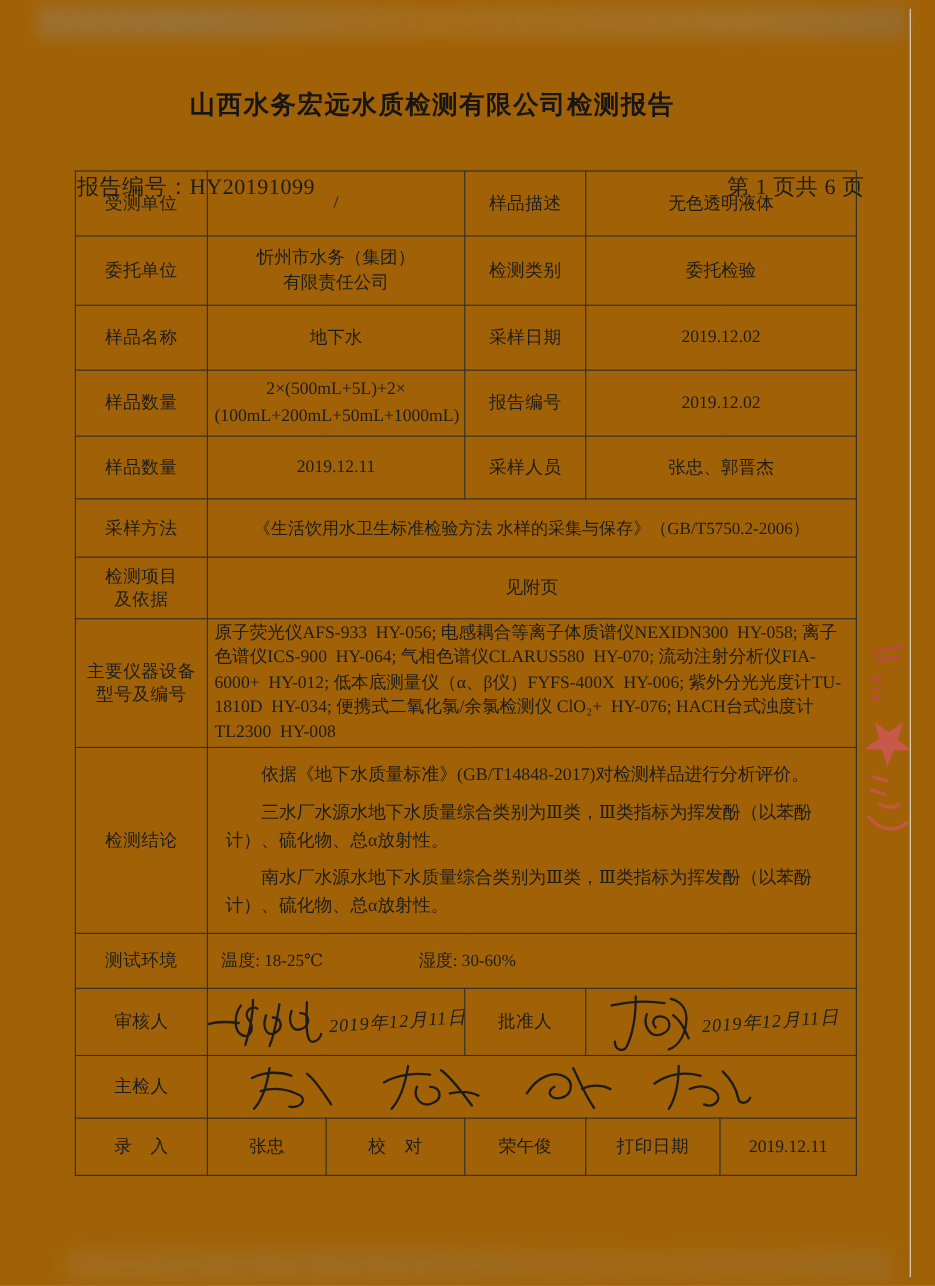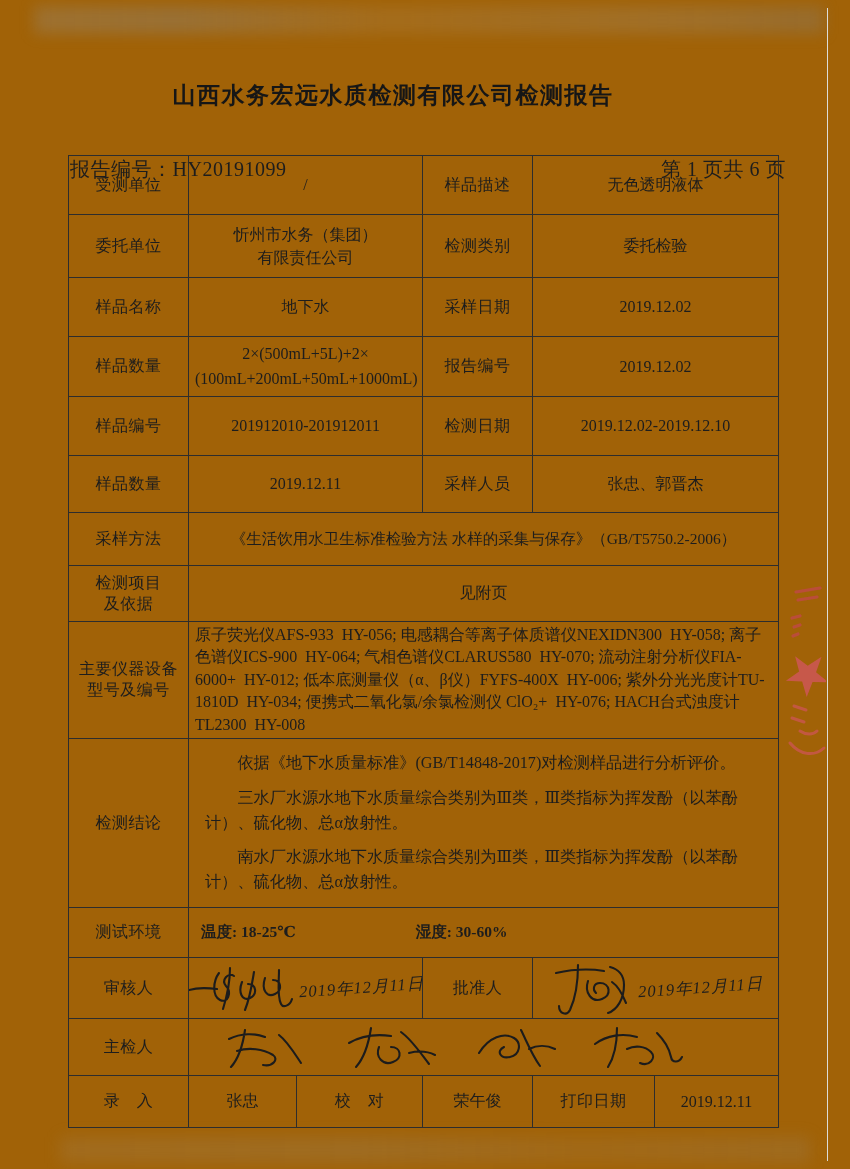--- a/index.html
+++ b/index.html
@@ -27,21 +27,21 @@
     border-collapse:collapse;table-layout:fixed;}
   table.report td{border:1.6px solid #2d2d2d;vertical-align:middle;
     font-size:16px;color:#1d1d1d;padding:2px 6px;overflow:hidden;}
   td.label{text-align:center;white-space:pre-wrap;letter-spacing:.5px;}
   td.value{text-align:center;}
   .pre{white-space:pre-wrap;line-height:1.45;}
   td.qty{font-size:14.5px;line-height:1.55;}
   td.instr{font-size:15.5px;line-height:22.4px;text-align:left;padding:3px 9px;white-space:pre-wrap;}
   td.concl{text-align:left;padding:4px 10px;}
   td.concl p{margin:10px;text-indent:2em;font-size:16.2px;line-height:24.8px;}
-  .env{display:flex;align-items:center;gap:120px;padding-left:6px;font-size:15.5px;font-weight:bold;}
+  .env{display:flex;align-items:center;gap:87px;padding-left:6px;font-size:15.5px;}
   .sigcell{text-align:center;}
   .sigwrap{display:flex;align-items:center;justify-content:center;gap:4px;}
   .hand{font-style:italic;font-size:16.5px;letter-spacing:1px;transform:rotate(-4deg);display:inline-block;white-space:nowrap;}
   svg.sig{flex:none;}
   .inspector-sigs{display:flex;align-items:center;justify-content:flex-start;gap:26px;padding-left:26px;}
 
   .stamp{position:absolute;left:786px;top:576px;width:40px;height:192px;pointer-events:none;}
 </style>
 </head>
 <body>
@@ -87,26 +87,20 @@
         <td class="value" colspan="2">地下水</td>
         <td class="label">采样日期</td>
         <td class="value" colspan="2">2019.12.02</td>
       </tr>
       <tr style="height:60px">
         <td class="label">样品数量</td>
         <td class="value pre qty" colspan="2">2×(500mL+5L)+2×
 (100mL+200mL+50mL+1000mL)</td>
         <td class="label">报告编号</td>
         <td class="value" colspan="2">2019.12.02</td>
-      </tr>
-      <tr style="height:59px">
-        <td class="label">样品编号</td>
-        <td class="value" colspan="2">201912010-201912011</td>
-        <td class="label">检测日期</td>
-        <td class="value" colspan="2">2019.12.02-2019.12.10</td>
       </tr>
       <tr style="height:57px">
         <td class="label">样品数量</td>
         <td class="value" colspan="2">2019.12.11</td>
         <td class="label">采样人员</td>
         <td class="value" colspan="2">张忠、郭晋杰</td>
       </tr>
       <tr style="height:53px">
         <td class="label">采样方法</td>
         <td class="value" colspan="5" style="font-size:15.5px">《生活饮用水卫生标准检验方法 水样的采集与保存》（GB/T5750.2-2006）</td>

